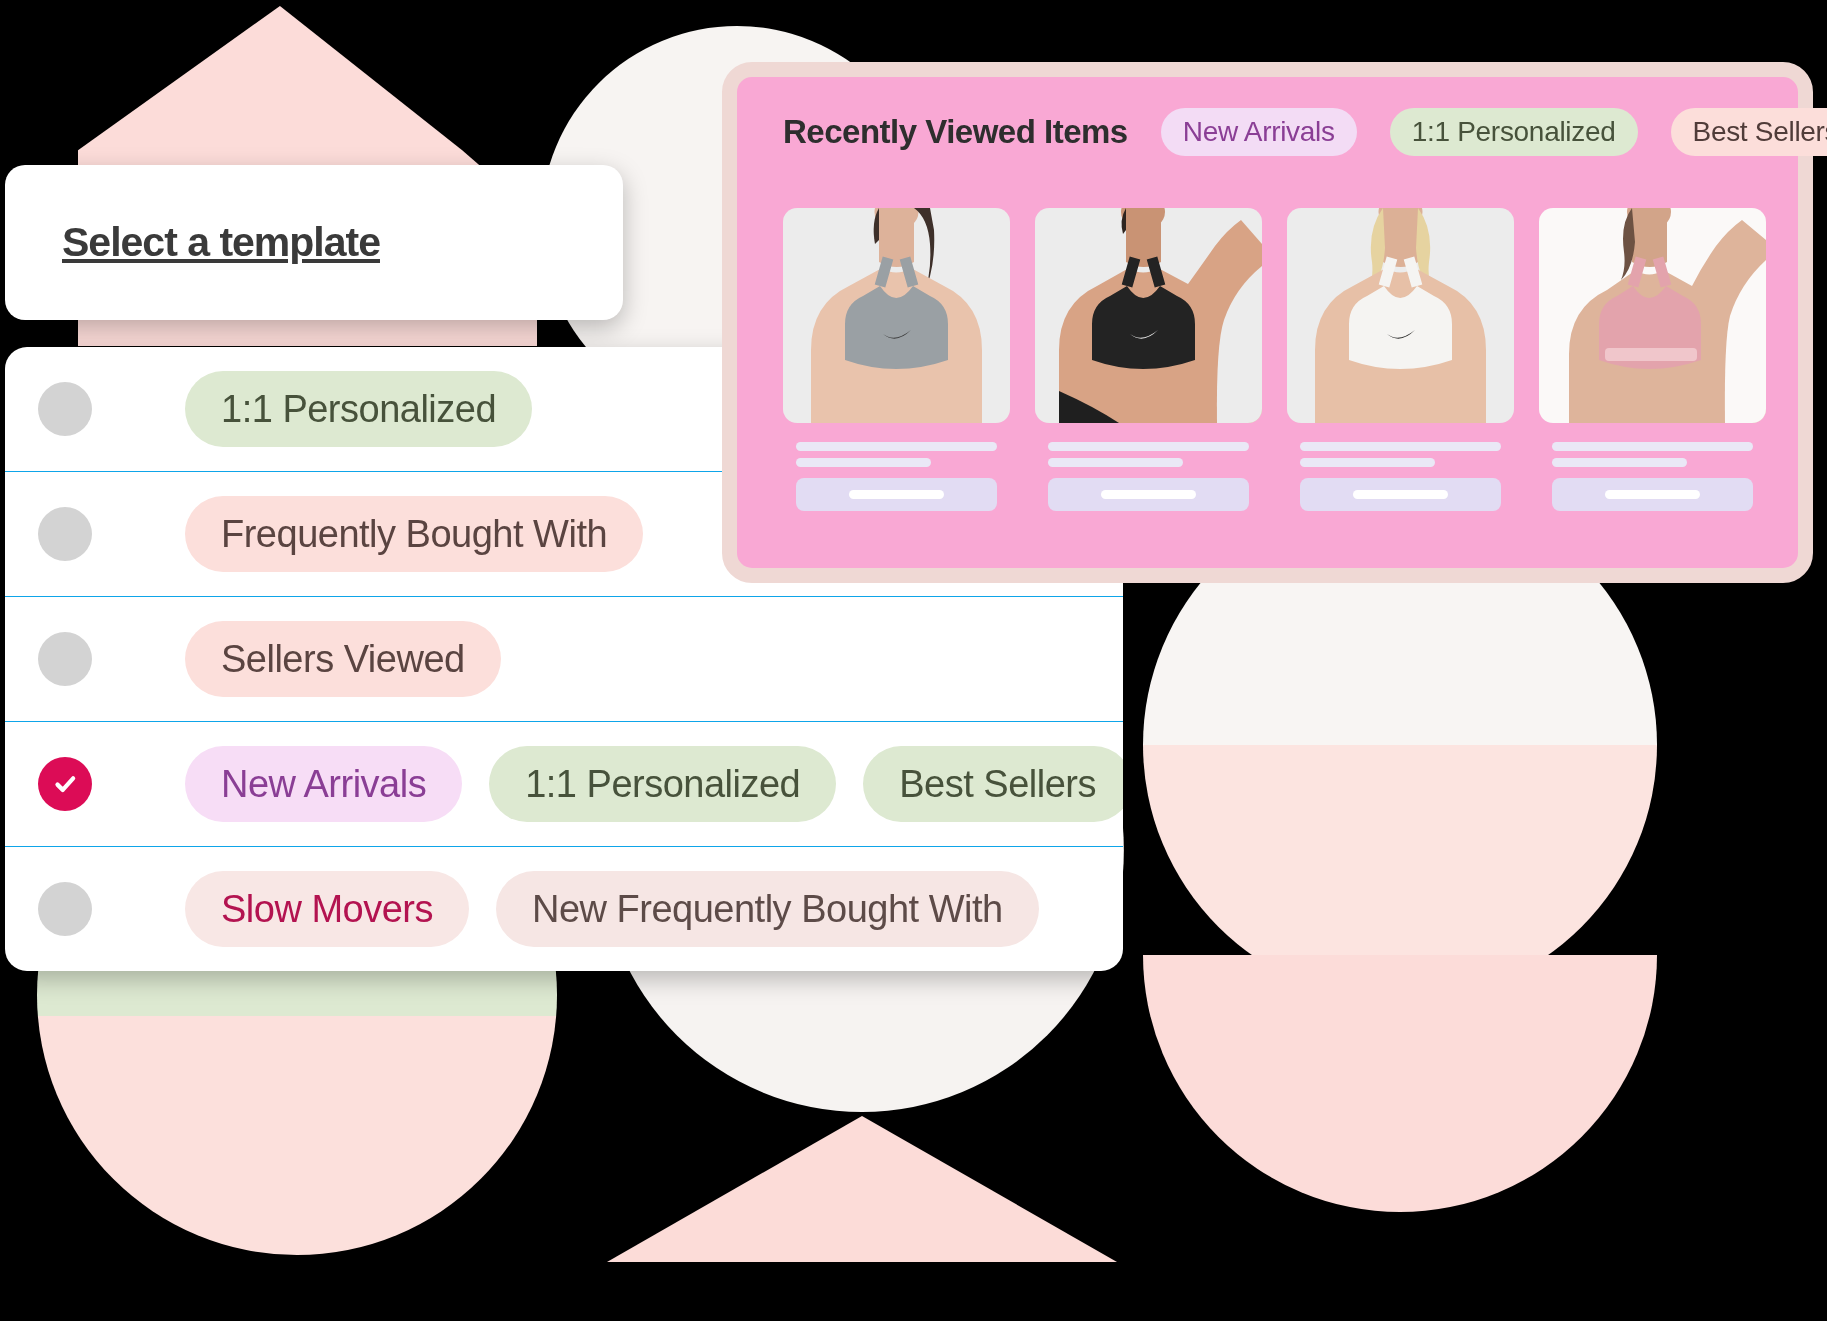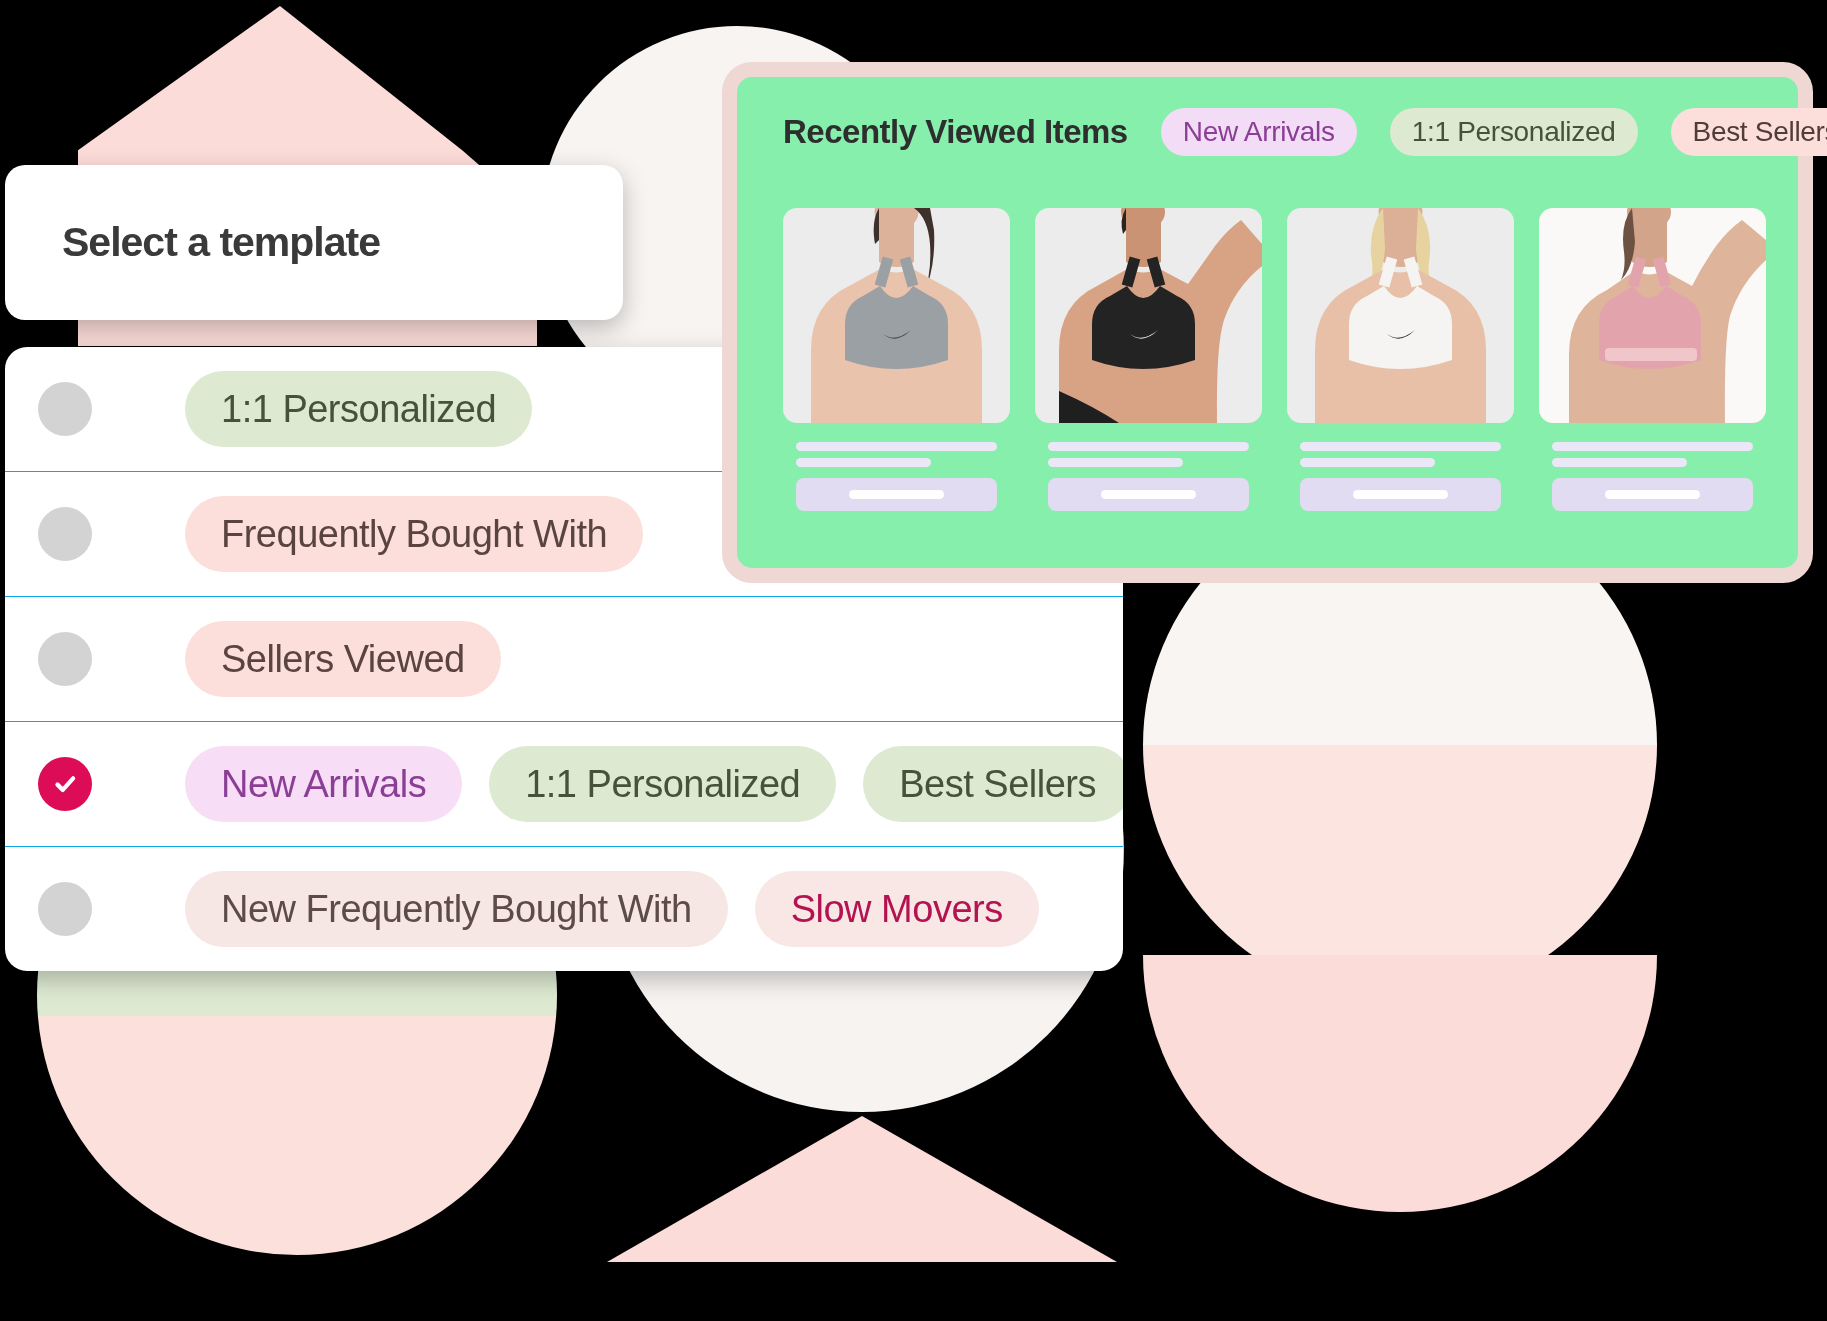--- a/index.html
+++ b/index.html
@@ -18,21 +18,21 @@
     border-radius:0 0 257px 257px;}
   .decor-circle-bottom-left{left:37px;top:735px;width:520px;height:520px;border-radius:50%;
     background:linear-gradient(#dde9d1 0 54%, #fce0dc 54% 100%);}
   .decor-triangle{left:607px;top:1116px;width:510px;height:146px;background:#fcdcd8;
     clip-path:polygon(50% 0,100% 100%,0 100%);}
 
   
   .header-card{position:absolute;z-index:2;left:5px;top:165px;width:618px;height:155px;
     background:#fff;border-radius:20px;box-shadow:0 8px 24px rgba(0,0,0,.25);
     display:flex;align-items:center;}
-  .header-card h1{margin:0 0 0 57px;font-size:41px;font-weight:700;color:#3a3a3a;letter-spacing:-1px;}
+  .header-card h1{margin:0 0 0 57px;font-size:41px;font-weight:700;color:#3a3a3a;letter-spacing:-1px;text-decoration:underline;}
 
   
   .options-panel{position:absolute;z-index:2;left:5px;top:347px;width:1118px;height:624px;
     background:#fff;border-radius:22px;box-shadow:0 8px 24px rgba(0,0,0,.25);
     display:flex;flex-direction:column;overflow:hidden;}
   .row{flex:1 1 auto;display:flex;align-items:center;padding-left:33px;border-top:1px solid #0ea5e9;}
   .row:first-child{border-top:none;}
   .radio{width:54px;height:54px;border-radius:50%;background:#d3d3d3;flex:0 0 auto;
     display:flex;align-items:center;justify-content:center;}
   .row.selected .radio{background:#dc0c56;}
@@ -42,21 +42,21 @@
   .pill{display:inline-flex;align-items:center;height:76px;padding:0 36px;border-radius:40px;
     font-size:38px;font-weight:500;letter-spacing:-0.5px;white-space:nowrap;}
   .pill--green{background:#dde9d1;color:#47523b;}
   .pill--pink{background:#fcdfdb;color:#5a4441;}
   .pill--purple{background:#f7ddf6;color:#8a3e95;}
   .pill--crimson{background:#f8e7e5;color:#b31350;}
   .pill--muted{background:#f6e6e4;color:#5d4b48;}
 
   
   .preview-card{position:absolute;z-index:3;left:722px;top:62px;width:1091px;height:521px;
-    box-sizing:border-box;background:#86efac;border:15px solid #efd8d4;border-radius:30px;
+    box-sizing:border-box;background:#f9a8d4;border:15px solid #efd8d4;border-radius:30px;
     padding:31px 46px 0 46px;}
   .preview-header{display:flex;align-items:center;gap:33px;}
   .preview-title{font-size:33px;font-weight:700;color:#2e2e2e;letter-spacing:-0.5px;white-space:nowrap;}
   .badge{display:inline-flex;align-items:center;height:48px;padding:0 22px;border-radius:24px;
     font-size:28px;font-weight:500;letter-spacing:-0.3px;white-space:nowrap;}
   .badge--purple{background:#f3dcf5;color:#8a3e95;}
   .badge--green{background:#dde9d1;color:#47523b;}
   .badge--pink{background:#fcdeda;color:#503c39;}
   .product-grid{display:flex;gap:25px;margin-top:52px;}
   .product{width:227px;flex:0 0 auto;}
@@ -126,22 +126,22 @@
             <span class="pill pill--green">1:1 Personalized</span>
             <span class="pill pill--green">Best Sellers</span>
           </div>
     </div>
   
     <div class="row">
       <div class="radio">
         
       </div>
       <div class="pills">
+            <span class="pill pill--crimson">Slow Movers</span>
             <span class="pill pill--muted">New Frequently Bought With</span>
-            <span class="pill pill--crimson">Slow Movers</span>
           </div>
     </div>
   </div>
   </div>
 
   <div class="preview-card">
     <div class="preview-header">
       <span class="preview-title">Recently Viewed Items</span>
       <span id="badges-host" style="display:inline-flex;gap:33px">
           <span class="badge badge--purple">New Arrivals</span>

